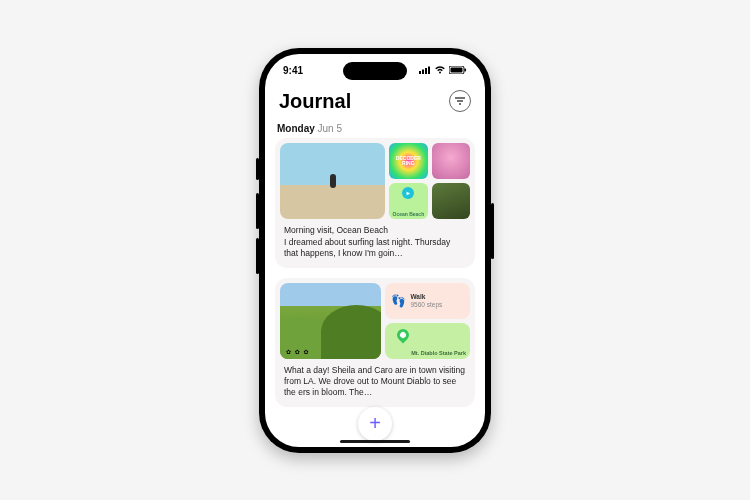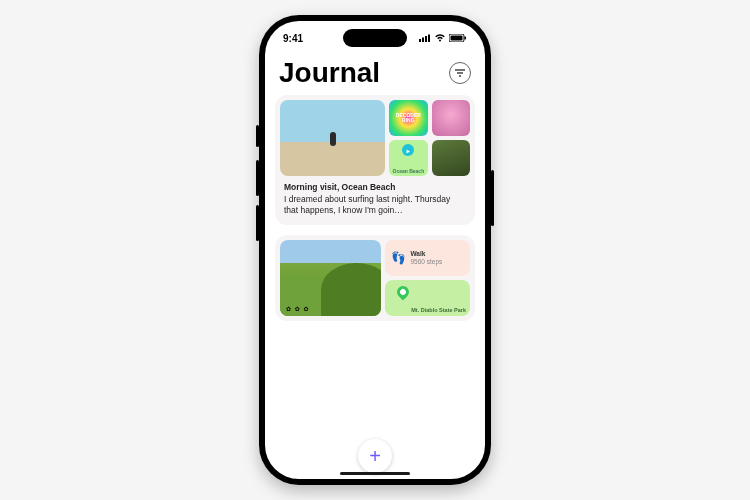--- a/index.html
+++ b/index.html
@@ -1,29 +1,29 @@
 <!DOCTYPE html>
 <html><head>
 <meta charset="utf-8">
 <style>
   html,body{margin:0;padding:0;width:750px;height:500px;background:#f5f5f5;font-family:-apple-system,Helvetica,Arial,sans-serif;overflow:hidden}
   .stage{width:750px;height:500px;display:flex;align-items:center;justify-content:center}
-  .phone{width:232px;height:470px;background:#000;border-radius:40px;position:relative;box-shadow:0 6px 16px rgba(0,0,0,.25)}
+  .phone{width:232px;height:405px;background:#000;border-radius:40px;position:relative;box-shadow:0 6px 16px rgba(0,0,0,.25)}
   .side-btn{position:absolute;background:#000;border-radius:3px}
   .sb1{left:-3px;top:110px;width:3px;height:22px}
   .sb2{left:-3px;top:145px;width:3px;height:36px}
   .sb3{left:-3px;top:190px;width:3px;height:36px}
   .sb4{right:-3px;top:155px;width:3px;height:56px}
   .screen{position:absolute;inset:6px;background:#fff;border-radius:34px;overflow:hidden}
   .island{position:absolute;top:8px;left:50%;transform:translateX(-50%);width:64px;height:18px;background:#000;border-radius:12px;z-index:10}
   .statusbar{height:34px;display:flex;justify-content:space-between;align-items:center;padding:0 18px;font-size:10px;font-weight:600}
   .sb-right{display:flex;gap:3px;align-items:center}
   .signal-icon,.wifi-icon,.batt-icon{display:inline-block}
   .header{display:flex;justify-content:space-between;align-items:center;padding:2px 14px 6px}
-  .title{font-size:28px;font-weight:700}
+  .title{font-size:20px;font-weight:700}
   .filter{width:20px;height:20px;border:1px solid #666;border-radius:50%;display:flex;align-items:center;justify-content:center}
   .filter svg{display:block}
   .content{padding:0 10px;height:370px;overflow:hidden}
   .date-row{font-size:10px;padding:4px 2px 4px}
   .date-day{font-weight:700;color:#111}
   .date-md{color:#888}
   .card{background:#f7f4f6;border-radius:12px;padding:5px;margin-bottom:10px}
   .media{display:flex;gap:4px;height:76px}
   .photo{border-radius:8px;position:relative;overflow:hidden}
   .big{flex:1.3}
@@ -32,21 +32,21 @@
   .beach{background:linear-gradient(#9fd4e8 0%,#9fd4e8 55%,#d7c6a2 55%,#d7c6a2 100%)}
   .person{position:absolute;width:6px;height:14px;background:#2b2b2b;border-radius:3px;left:50%;top:42%;transform:translateX(-50%)}
   .decoder{background:radial-gradient(circle at 50% 50%,#ff3db0,#ffe23d,#37e06b,#1fb3f0)}
   .shell{background:radial-gradient(circle at 50% 40%,#f6a9d0,#c76aa3)}
   .map1{background:#b9f29a}
   .pin{width:12px;height:12px;background:#1fc3d9;border-radius:50%;position:absolute;top:4px;left:50%;transform:translateX(-50%);display:flex;align-items:center;justify-content:center}
   .pin::after{content:"▸";font-size:6px;color:#fff}
   .map1-label{position:absolute;bottom:2px;width:100%;text-align:center;font-size:5px;color:#3a7a5a;font-weight:600}
   .dog{background:linear-gradient(160deg,#5d7a3c,#34471f)}
   .entry-text{padding:6px 4px 4px;font-size:8.5px;line-height:1.3;color:#222}
-  .entry-title{font-weight:700;margin-bottom:1px}
+  .entry-title{font-weight:400;margin-bottom:1px}
   .media2{display:flex;gap:4px;height:76px}
   .hills{background:linear-gradient(#9fcaea 0%,#9fcaea 30%,#7aa83e 30%,#5c8a2c 100%);flex:1.2}
   .hill-shape{position:absolute;bottom:0;left:-10%;width:60%;height:55%;background:#6fa23a;border-radius:50% 50% 0 0}
   .hill-shape2{position:absolute;bottom:0;right:-10%;width:70%;height:70%;background:#4f7d24;border-radius:50% 50% 0 0}
   .flowers{position:absolute;bottom:4px;left:6px;font-size:6px;letter-spacing:1px}
   .stack{flex:1;display:flex;flex-direction:column;gap:4px}
   .walk{flex:1;background:#fde6de;border-radius:8px;display:flex;align-items:center;gap:5px;padding:0 6px}
   .shoe{width:14px;height:14px;color:#e85d3d;font-size:12px}
   .walk-text{font-size:6.5px;line-height:1.2}
   .walk-label{font-weight:700;color:#333}
@@ -96,20 +96,24 @@
           <svg width="10" height="8">
               <line x1="0" y1="1" x2="10" y2="1" stroke="#444" stroke-width="1.3"></line>
               <line x1="2" y1="4" x2="8" y2="4" stroke="#444" stroke-width="1.3"></line>
               <line x1="4" y1="7" x2="6" y2="7" stroke="#444" stroke-width="1.3"></line>
             </svg>
         </div>
       </div>
 
       <div class="content">
 
+        <div class="date-row">
+          <span class="date-day">Monday</span>
+          <span class="date-md">Jun 5</span>
+        </div>
         <div class="card">
           <div class="media">
             <div class="photo big beach">
               <div class="person"></div>
             </div>
             <div class="grid2">
               <div class="tile decoder">
                   <span style="text-align:center;line-height:1">DECODER RING</span>
                 </div>
               <div class="tile shell"></div>
@@ -140,20 +144,23 @@
                   <div class="walk-label">Walk</div>
                   <div class="walk-steps">9560 steps</div>
                 </div>
               </div>
               <div class="map2">
                 <div class="pin2"></div>
                 <div class="map2-label">Mt. Diablo State Park</div>
               </div>
             </div>
           </div>
+          <div class="entry-text">
+            <div>What a day! Sheila and Caro are in town visiting from LA. We drove out to Mount Diablo to see the ers in bloom. The…</div>
+          </div>
         </div>
 
       </div>
 
       <div class="add-btn">
         <span>+</span>
       </div>
       <div class="home-ind"></div>
     </div>
   </div>

